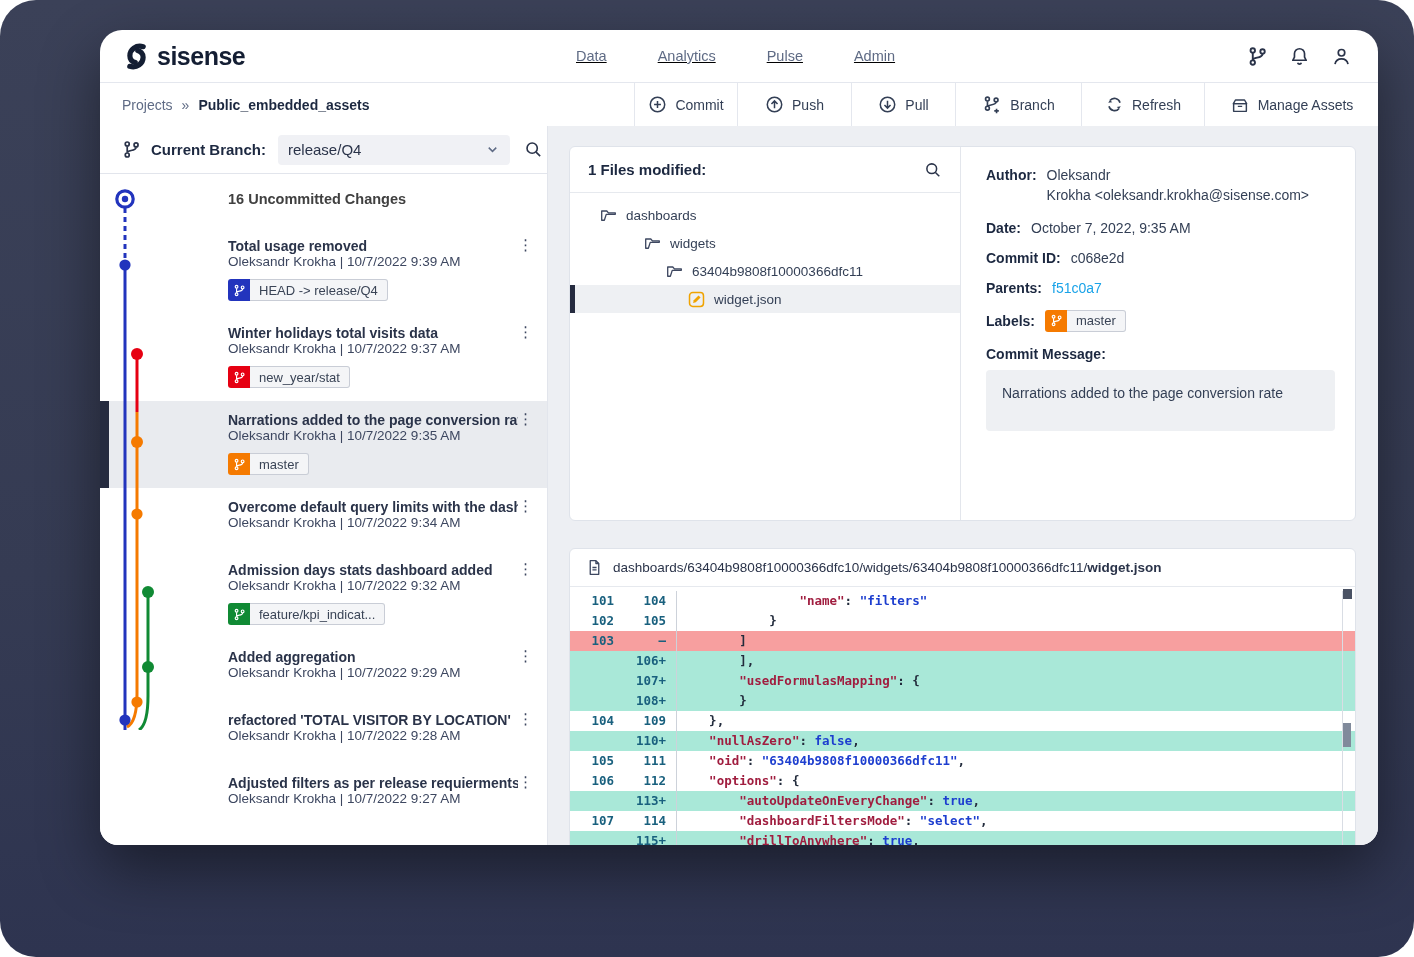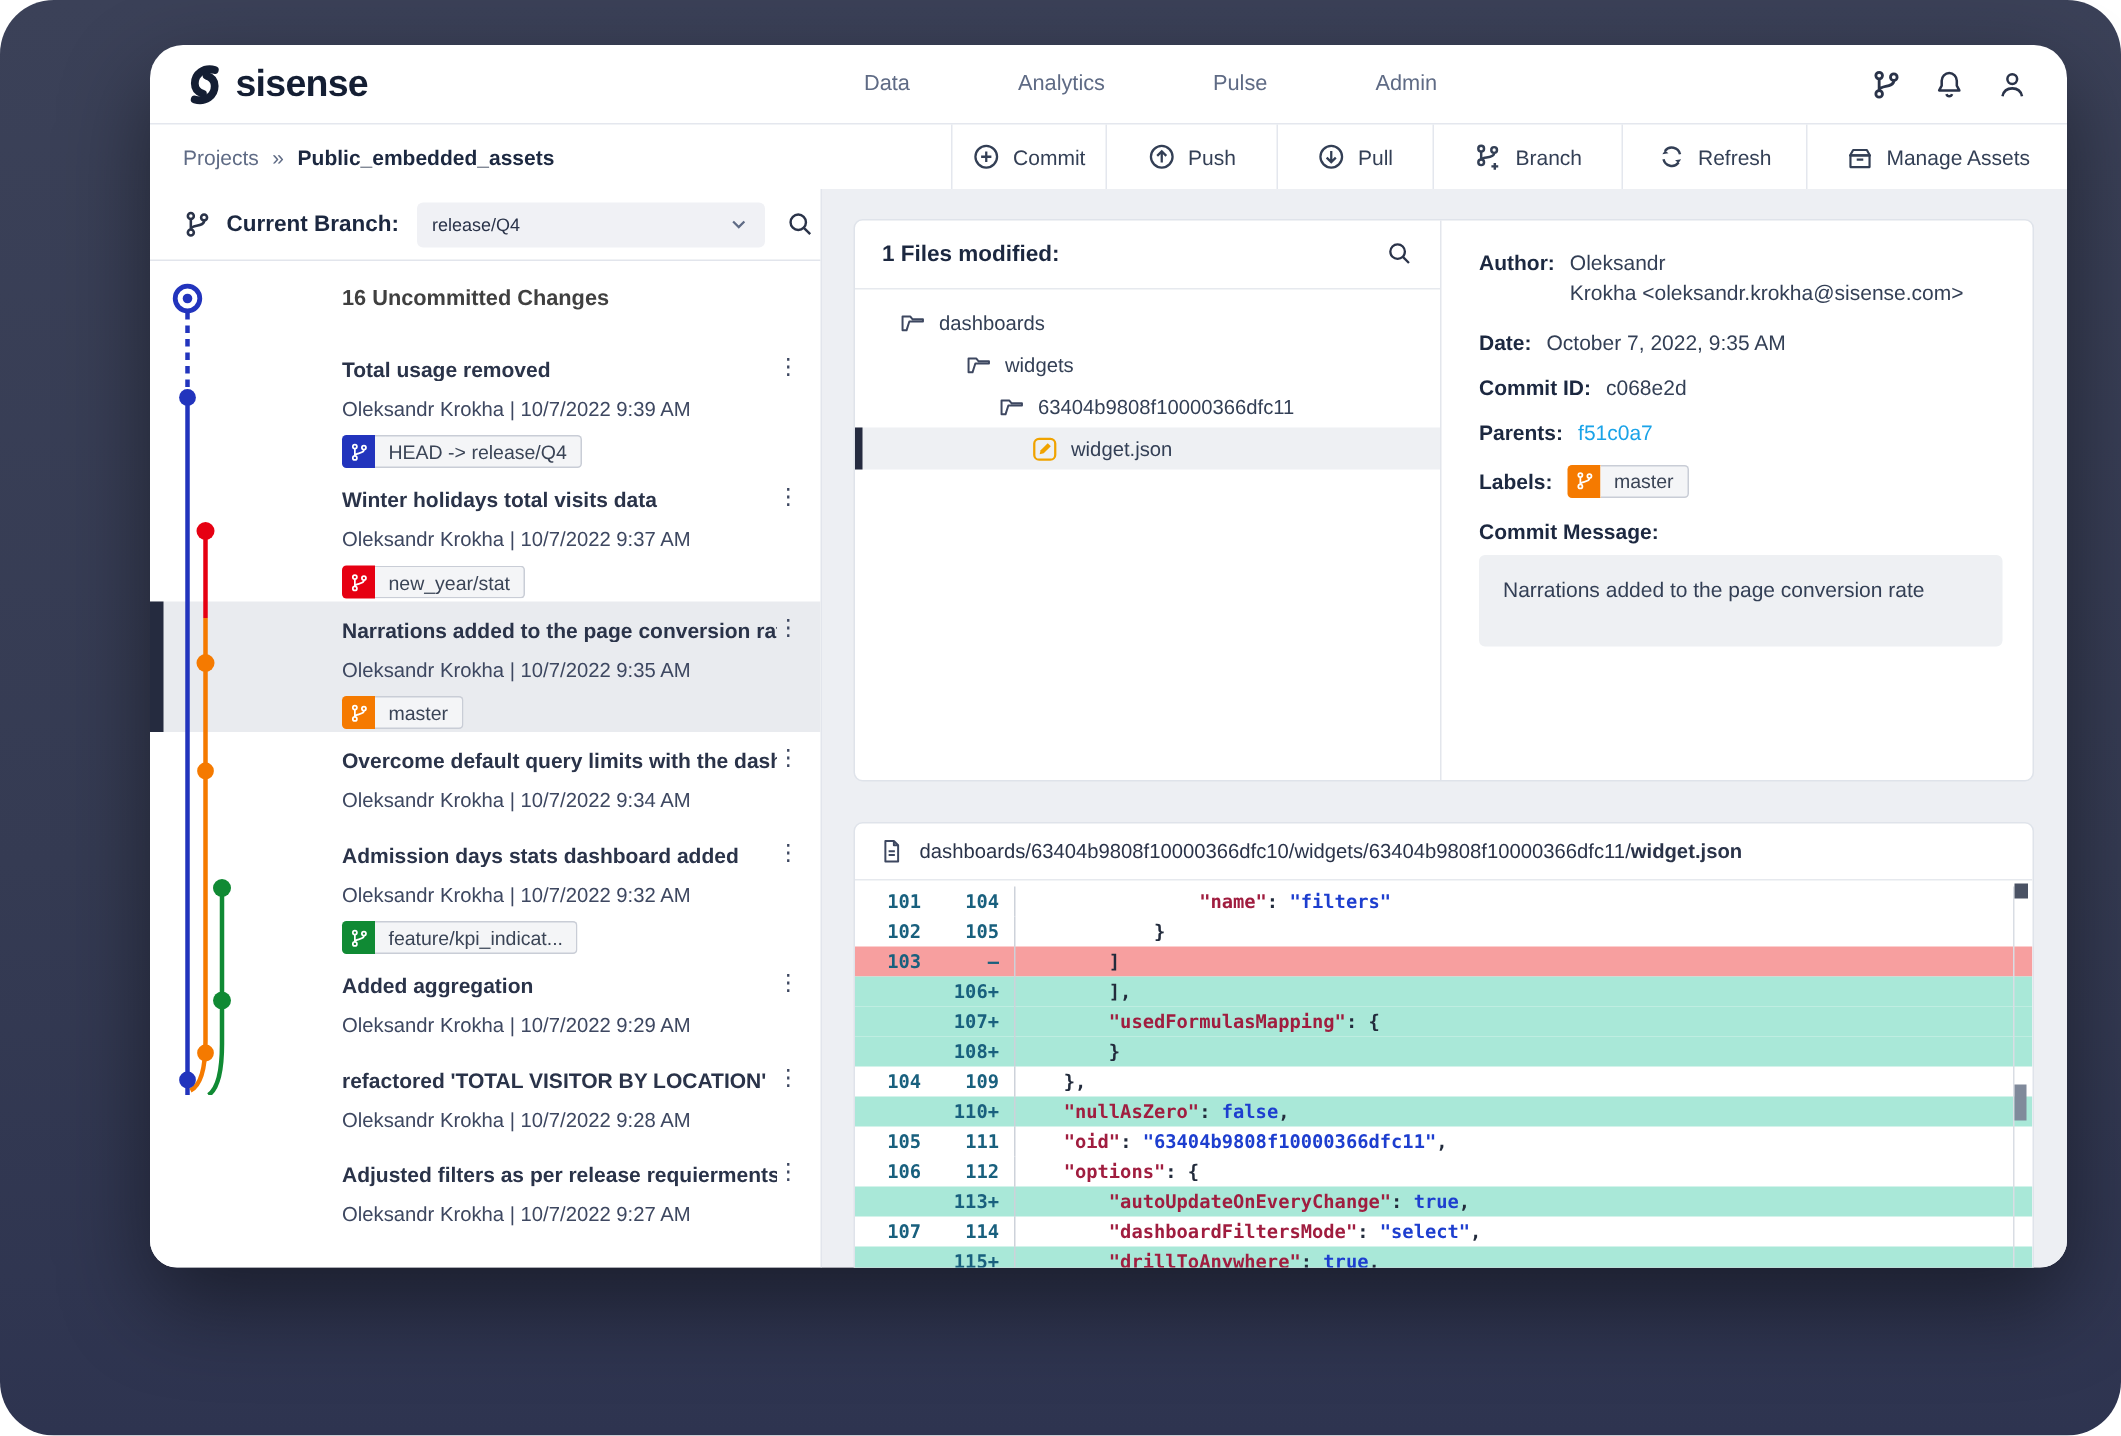--- a/index.html
+++ b/index.html
@@ -4,21 +4,21 @@
 <style>
   html,body{margin:0;padding:0;background:#fff;}
   body{width:1414px;height:957px;position:relative;font-family:"Liberation Sans",sans-serif;-webkit-font-smoothing:antialiased;}
   .frame{position:absolute;inset:0;border-radius:36px;background:linear-gradient(180deg,#3b4158 0%,#353b53 60%,#2e3450 100%);}
   .app{position:absolute;left:100px;top:30px;width:1278px;height:815px;background:#fff;border-radius:22px 22px 18px 18px;overflow:hidden;box-shadow:0 24px 60px rgba(0,0,0,.45);}
 
   
   .topbar{position:relative;height:52px;border-bottom:1px solid #e4e7ee;display:flex;align-items:center;}
   .logo{display:flex;align-items:center;gap:6px;margin-left:22px;}
   .logo-text{font-size:25px;font-weight:bold;color:#141e33;letter-spacing:-.5px;}
-  .topnav{position:absolute;left:476px;display:flex;gap:72px;}
+  .topnav{position:absolute;left:476px;display:flex;gap:51px;text-decoration:underline;}
   .topnav .nav-item{font-size:14.5px;color:#5f6b85;cursor:pointer;}
   .top-icons{position:absolute;right:26px;display:flex;gap:21px;align-items:center;color:#2a3349;}
   .ic{display:inline-block;vertical-align:middle;}
 
   
   .toolbar{position:relative;height:43px;border-bottom:1px solid #e4e7ee;display:flex;align-items:center;}
   .crumbs{margin-left:22px;font-size:14px;color:#5f6b85;display:flex;gap:9px;align-items:center;}
   .crumb-current{font-weight:bold;color:#1c2840;}
   .tb-buttons{position:absolute;right:0;top:0;bottom:0;display:flex;}
   .tb-btn{display:flex;align-items:center;justify-content:center;gap:8px;border-left:1px solid #e4e7ee;font-size:14px;color:#333f55;cursor:pointer;}
@@ -26,35 +26,35 @@
 
   
   .main{position:absolute;top:96px;left:0;right:0;bottom:0;display:flex;}
   .sidebar{width:447px;border-right:1px solid #e2e5ec;background:#fff;position:relative;flex:none;}
   .content{flex:1;background:#edeff3;position:relative;}
 
   
   .branch-row{height:47px;border-bottom:1px solid #e2e5ec;display:flex;align-items:center;padding-left:22px;}
   .branch-row .lbl{font-size:15px;color:#1c2840;margin-left:10px;font-weight:bold;font-weight:600;}
   .branch-select{margin-left:12px;width:212px;height:30px;background:#f0f1f5;border-radius:4px;display:flex;align-items:center;padding:0 10px;cursor:pointer;}
-  .branch-select .val{font-size:12px;color:#2a3349;flex:1;}
+  .branch-select .val{font-size:15px;color:#2a3349;flex:1;}
   .side-search{margin-left:14px;color:#2a3349;cursor:pointer;}
 
   .cols-header{height:35px;border-bottom:1px solid #e2e5ec;position:relative;display:flex;align-items:center;font-size:14px;font-weight:bold;color:#1c2840;}
   .cols-header .col-graph{width:108px;padding-left:22px;box-sizing:border-box;}
   .cols-header .col-sep{position:absolute;left:108px;top:0;bottom:0;width:1px;background:#e2e5ec;}
   .cols-header .col-details{padding-left:20px;}
 
   .commit-list{position:relative;height:556px;}
   .graph-svg{position:absolute;left:0;top:0;z-index:2;pointer-events:none;}
   .crow{position:relative;padding-left:128px;box-sizing:border-box;}
   .crow.sel{background:#e9ebef;}
   .crow.sel::before{content:"";position:absolute;left:0;top:0;bottom:0;width:9px;background:#252b3f;z-index:3;}
   .crow .title{font-size:14px;font-weight:bold;color:#2a3349;padding-top:11px;white-space:nowrap;overflow:hidden;max-width:290px;}
-  .crow .meta{font-size:13.5px;color:#3d4760;margin-top:11px;}
+  .crow .meta{font-size:13.5px;color:#3d4760;margin-top:0;}
   .crow .kebab{position:absolute;right:14px;top:11px;font-size:15px;color:#3d4760;cursor:pointer;letter-spacing:0;line-height:14px;}
   .uncommitted{font-size:14.5px;font-weight:bold;color:#404040;padding-top:17px;}
 
   .badge{display:inline-flex;margin-top:10px;align-items:stretch;height:22px;}
   .badge .bicon{width:22px;border-radius:3px 0 0 3px;display:flex;align-items:center;justify-content:center;color:#fff;}
   .badge .btext{border:1px solid #c9cdd6;border-left:none;background:#f4f5f7;border-radius:0 3px 3px 0;font-size:13px;color:#3a4456;display:flex;align-items:center;padding:0 9px;}
   .b-blue .bicon{background:var(--branch-blue);}
   .b-red .bicon{background:var(--branch-red);}
   .b-orange .bicon{background:var(--branch-orange);}
   .b-green .bicon{background:var(--branch-green);}

